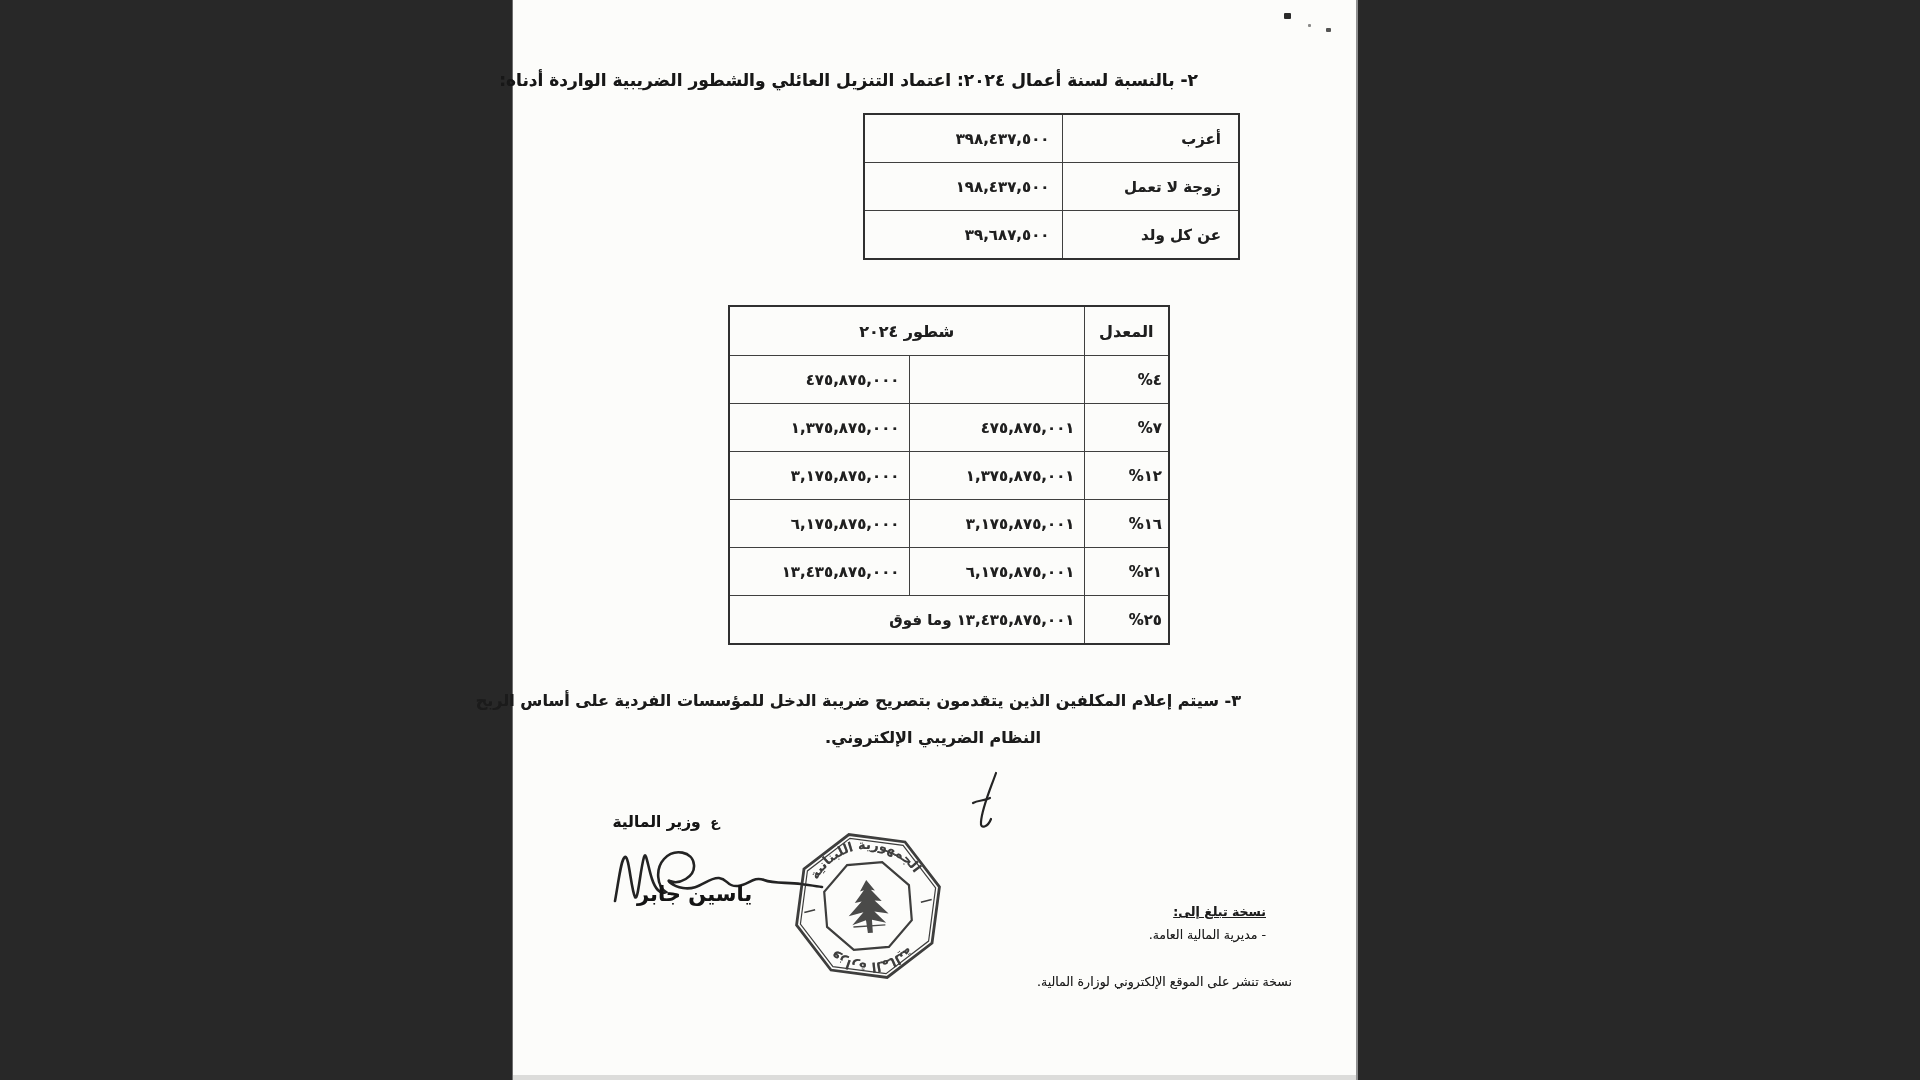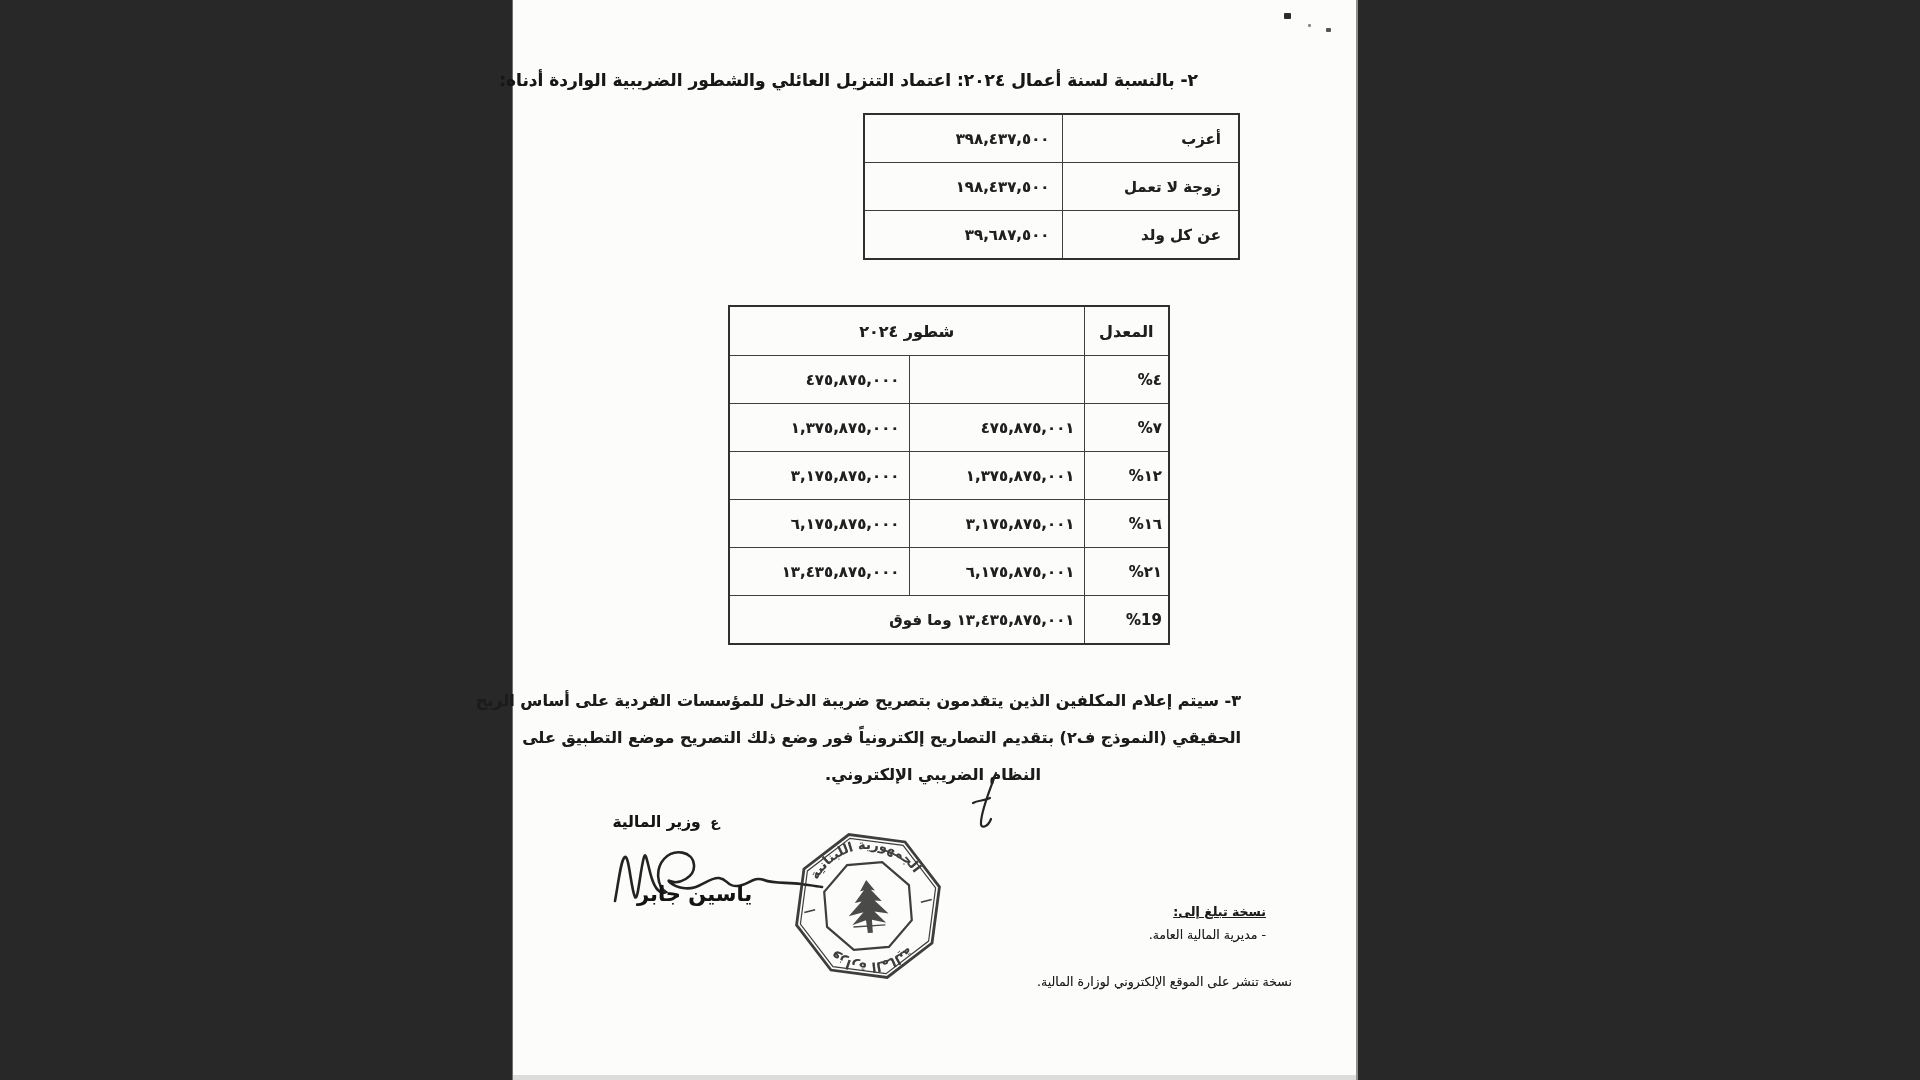--- a/index.html
+++ b/index.html
@@ -128,29 +128,28 @@
       <td class="rate">%١٦</td>
       <td class="num">٣,١٧٥,٨٧٥,٠٠١</td>
       <td class="num">٦,١٧٥,٨٧٥,٠٠٠</td>
     </tr>
     <tr>
       <td class="rate">%٢١</td>
       <td class="num">٦,١٧٥,٨٧٥,٠٠١</td>
       <td class="num">١٣,٤٣٥,٨٧٥,٠٠٠</td>
     </tr>
     <tr>
-      <td class="rate">%19</td>
+      <td class="rate">%٢٥</td>
       <td class="num" colspan="2">١٣,٤٣٥,٨٧٥,٠٠١ وما فوق</td>
     </tr>
   </tbody>
     </table>
 
   <div class="abs para">
     <div class="jline">٣- سيتم إعلام المكلفين الذين يتقدمون بتصريح ضريبة الدخل للمؤسسات الفردية على أساس الربح</div>
-    <div class="jline">الحقيقي (النموذج ف٢) بتقديم التصاريح إلكترونياً فور وضع ذلك التصريح موضع التطبيق على</div>
     <div class="lline">النظام الضريبي الإلكتروني.</div>
   </div>
 
   <svg class="abs" style="left:453px;top:770px" width="45" height="62" viewBox="0 0 45 62">
     <g fill="none" stroke="#242424" stroke-width="2.2" stroke-linecap="round">
       <path d="M30,3 C24,20 16,38 15,52 C14,60 22,57 25,49"></path>
       <path d="M7,33 C12,30 18,31 24,28"></path>
     </g>
   </svg>
 

